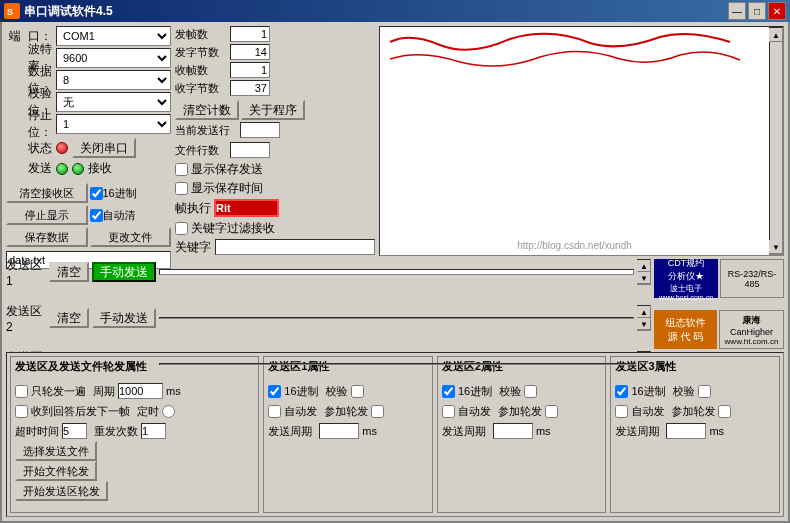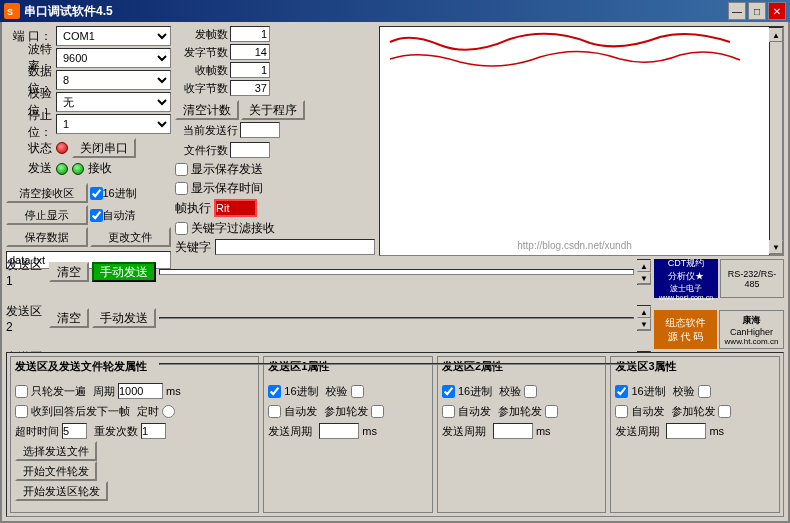--- a/index.html
+++ b/index.html
@@ -64,20 +64,21 @@
     .form-row {
       display: flex;
       align-items: center;
       height: 20px;
     }
     .form-label {
       width: 50px;
       text-align: right;
       padding-right: 4px;
       font-size: 12px;
+      font-family: Liberation Mono, monospace;
     }
     .form-select {
       flex: 1;
       height: 20px;
       font-size: 11px;
       border: 1px inset #808080;
       background: white;
       padding: 0 2px;
     }
     .status-row {
@@ -137,21 +138,21 @@
       flex-shrink: 0;
       display: flex;
       flex-direction: column;
       gap: 2px;
     }
     .stats-row {
       display: flex;
       align-items: center;
       height: 18px;
     }
-    .stats-label { width: 55px; font-size: 11px; text-align: right; padding-right: 2px; }
+    .stats-label { width: 55px; font-size: 11px; text-align: left; padding-right: 2px; }
     .stats-value {
       width: 40px;
       height: 16px;
       font-size: 11px;
       border: 1px inset #808080;
       background: white;
       padding: 0 2px;
       text-align: right;
     }
     .btn-row {
@@ -408,21 +409,21 @@
         <div class="checkbox-row">
           <input type="checkbox" style="">
           <span>显示保存发送</span>
         </div>
         <div class="checkbox-row">
           <input type="checkbox" style="">
           <span>显示保存时间</span>
         </div>
         <div class="frame-row">
           <span>帧执行</span>
-          <input type="text" class="frame-input frame-input-red" style="width: 43px; height: 18px; font-size: 11px; background: rgb(204, 0, 0); color: white; border: 2px solid rgb(255, 68, 68);" value="Rit">
+          <input type="text" class="frame-input frame-input-red" style="width: 65px; height: 18px; font-size: 11px; background: rgb(204, 0, 0); color: white; border: 2px solid rgb(255, 68, 68); font-weight: bold;" value="Rit">
         </div>
         <div class="checkbox-row">
           <input type="checkbox" style="">
           <span>关键字过滤接收</span>
         </div>
         <div class="keyword-row">
           <span style="margin-right:4px;">关键字</span>
           <input type="text" class="keyword-input" style="">
         </div>
       </div>

